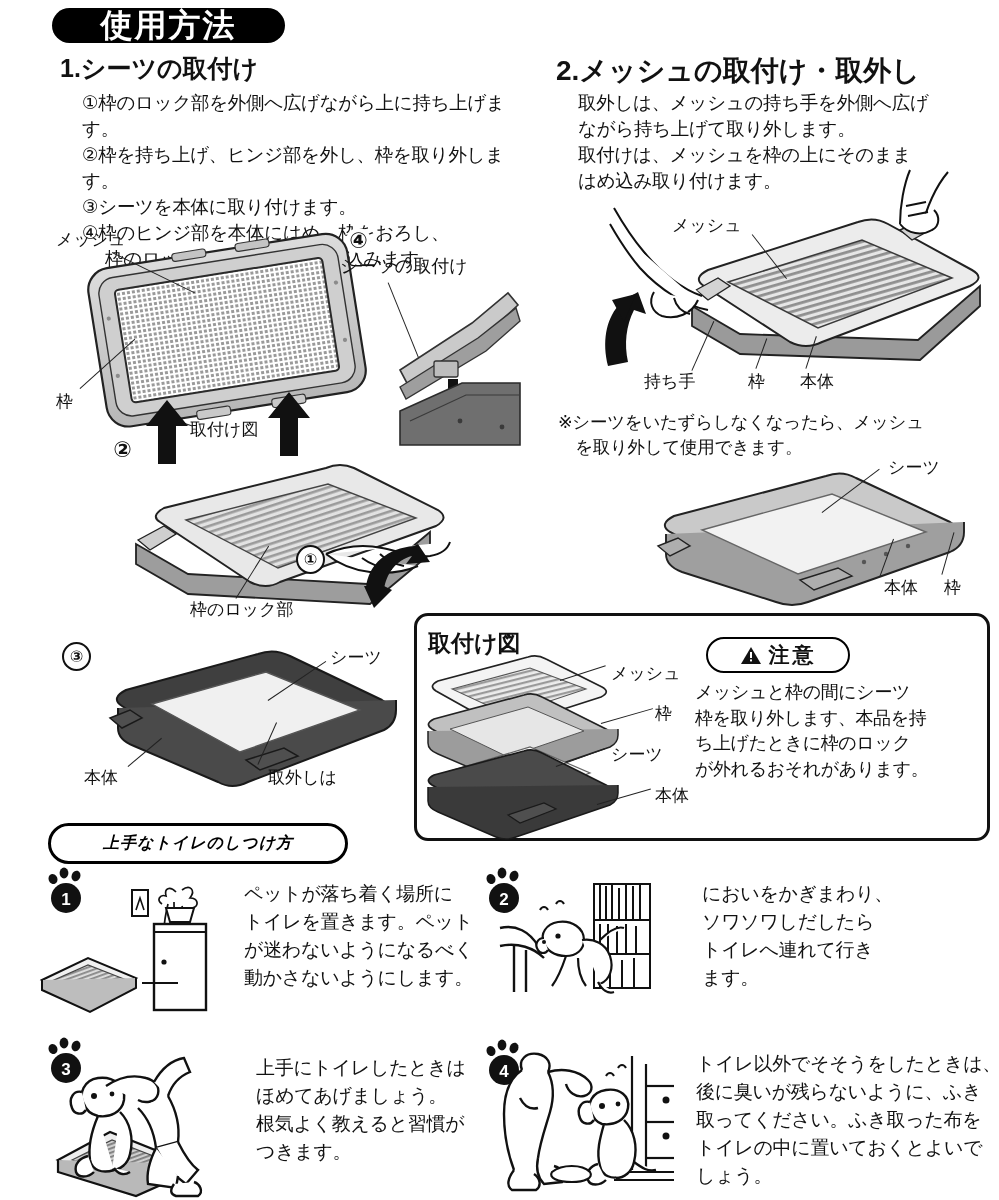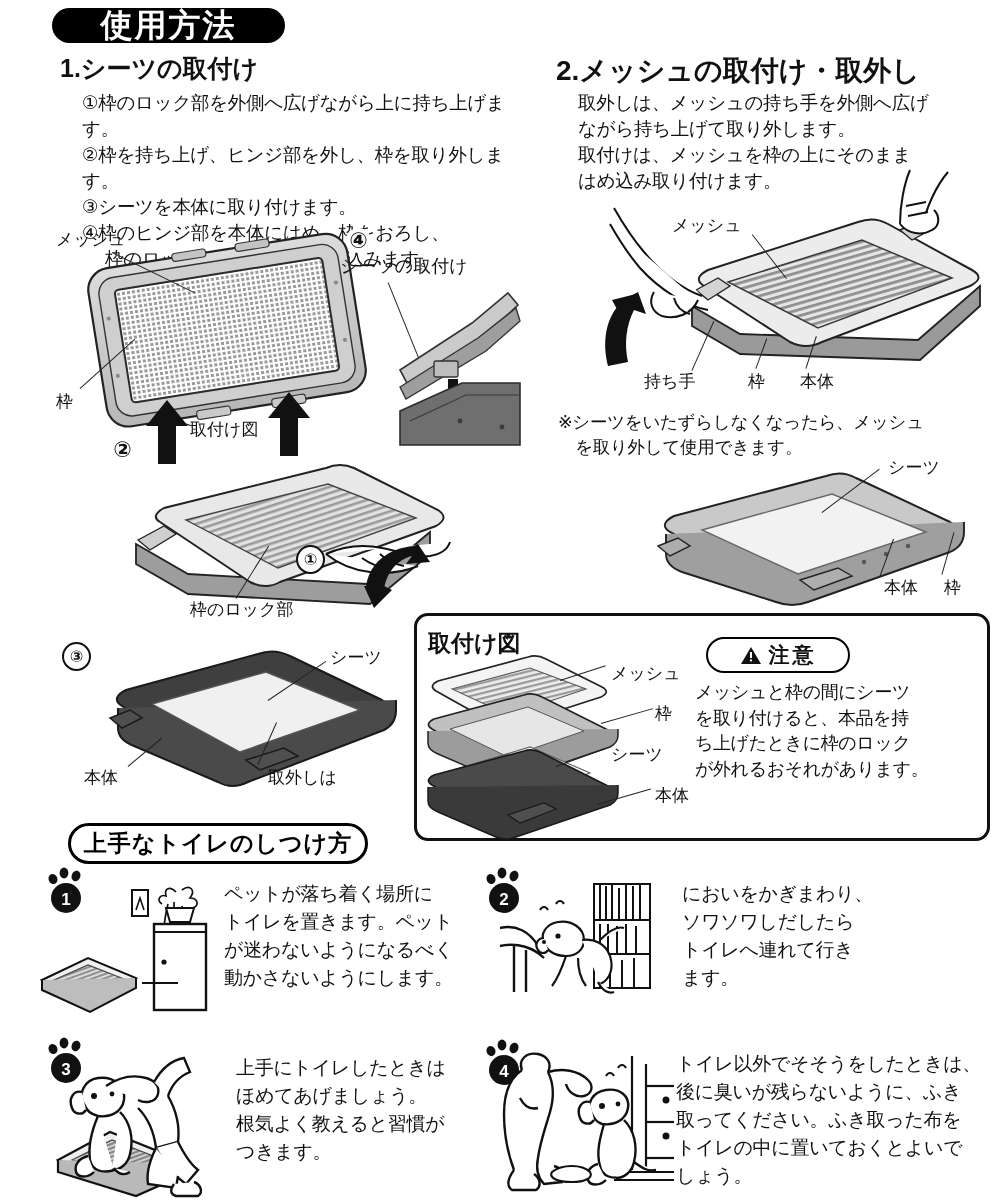--- a/index.html
+++ b/index.html
@@ -52,21 +52,21 @@
   .box-title{position:absolute;font-weight:bold;font-size:23px;letter-spacing:0px;}
   .caution-pill{
     position:absolute;border:2.5px solid #000;border-radius:999px;background:#fff;
     display:flex;align-items:center;justify-content:center;gap:7px;
     font-weight:bold;font-size:21px;letter-spacing:3px;padding:0 11px;
   }
   .caution-txt{position:absolute;font-size:18px;line-height:25.5px;white-space:pre-line;letter-spacing:-0.4px;}
 
   
   .paw{position:absolute;width:46px;height:46px;}
-  .tip-txt{position:absolute;font-size:19px;line-height:28px;white-space:pre-line;letter-spacing:-0.3px;}
+  .tip-txt{position:absolute;font-size:19px;line-height:28px;white-space:pre-line;letter-spacing:-0.3px;margin-left:20px;}
 
   .divider{position:absolute;background:#111;}
   svg{display:block;overflow:visible;}
 </style>
 </head>
 <body>
 
 <div class="pill-black" style="left:52px;top:8px;width:233px;height:35px;font-size:32px;">
   <span>使用方法</span>
 </div>
@@ -351,25 +351,25 @@
     <svg width="22" height="19" viewBox="0 0 22 19">
       <polygon points="11,1 21,18 1,18" fill="#111"></polygon>
       <rect x="10" y="6" width="2" height="6" fill="#fff"></rect>
       <rect x="10" y="13.4" width="2" height="2" fill="#fff"></rect>
     </svg>
   </span>
   <span>注意</span>
 </div>
 
 <div class="caution-txt" style="left:695px;top:680px;width:286px;">メッシュと枠の間にシーツ
-を取り付けると、本品を持
+枠を取り外します、本品を持
 ち上げたときに枠のロック
 が外れるおそれがあります。</div>
 
-<div class="pill-outline" style="left:68px;top:823px;width:294px;height:35px;font-size:23px;">
+<div class="pill-outline" style="left:48px;top:823px;width:294px;height:35px;font-size:16px;font-style:italic;">
   <span>上手なトイレのしつけ方</span>
 </div>
 
 <div class="paw" style="left:46px;top:868px;">
   <svg width="46" height="48" viewBox="0 0 46 48">
     <ellipse cx="7" cy="11" rx="4.4" ry="5.2" fill="#111" transform="rotate(-22 7 11)"></ellipse>
     <ellipse cx="18" cy="5" rx="4.4" ry="5.4" fill="#111"></ellipse>
     <ellipse cx="30" cy="8" rx="4.4" ry="5.4" fill="#111" transform="rotate(18 30 8)"></ellipse>
     <circle cx="20" cy="30" r="15" fill="#111"></circle>
     <text x="20" y="37" font-size="17" font-weight="bold" fill="#fff" text-anchor="middle" font-family="Liberation Sans, sans-serif">1</text>

